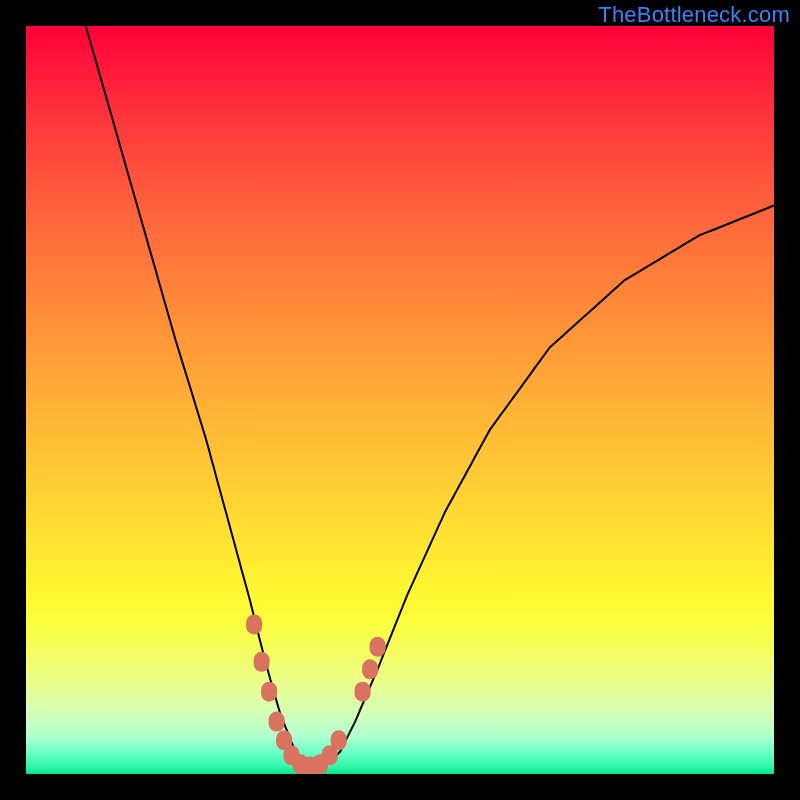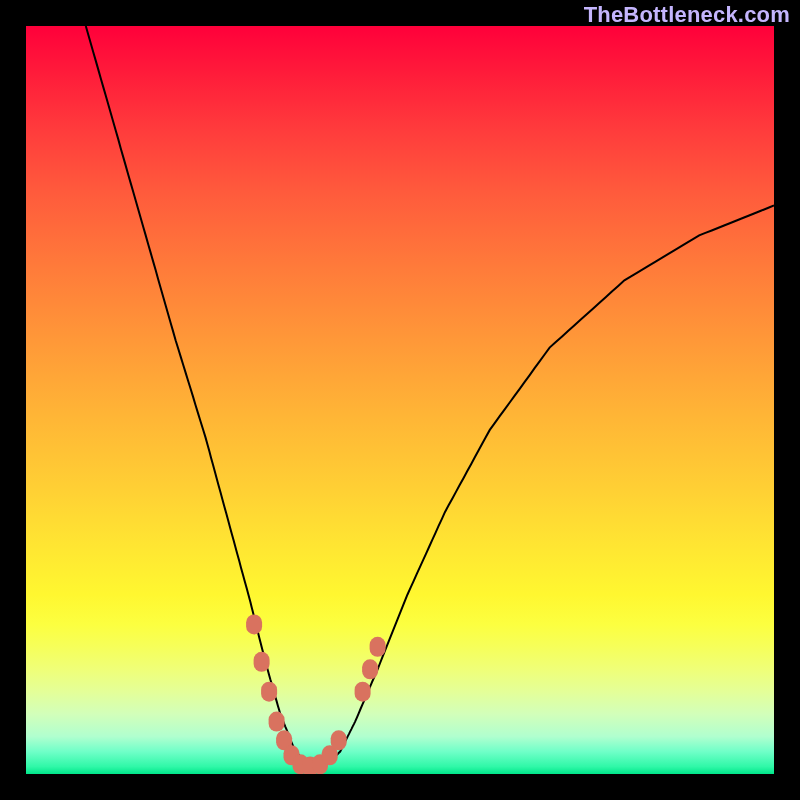--- a/index.html
+++ b/index.html
@@ -36,23 +36,23 @@
       #b0ffcf 95%,
       #70ffc8 97%,
       #30f8a8 99%,
       #00e68a 100%
     );
   }
   .watermark {
     position: absolute;
     top: 2px;
     right: 10px;
-    color: #c4b5fd;
+    color: #3b82f6;
     font-size: 22px;
-    font-weight: 700;
+    font-weight: 400;
     letter-spacing: 0.2px;
     user-select: none;
   }
   svg.curve {
     position: absolute;
     left: 0;
     top: 0;
     width: 748px;
     height: 748px;
     pointer-events: none;

